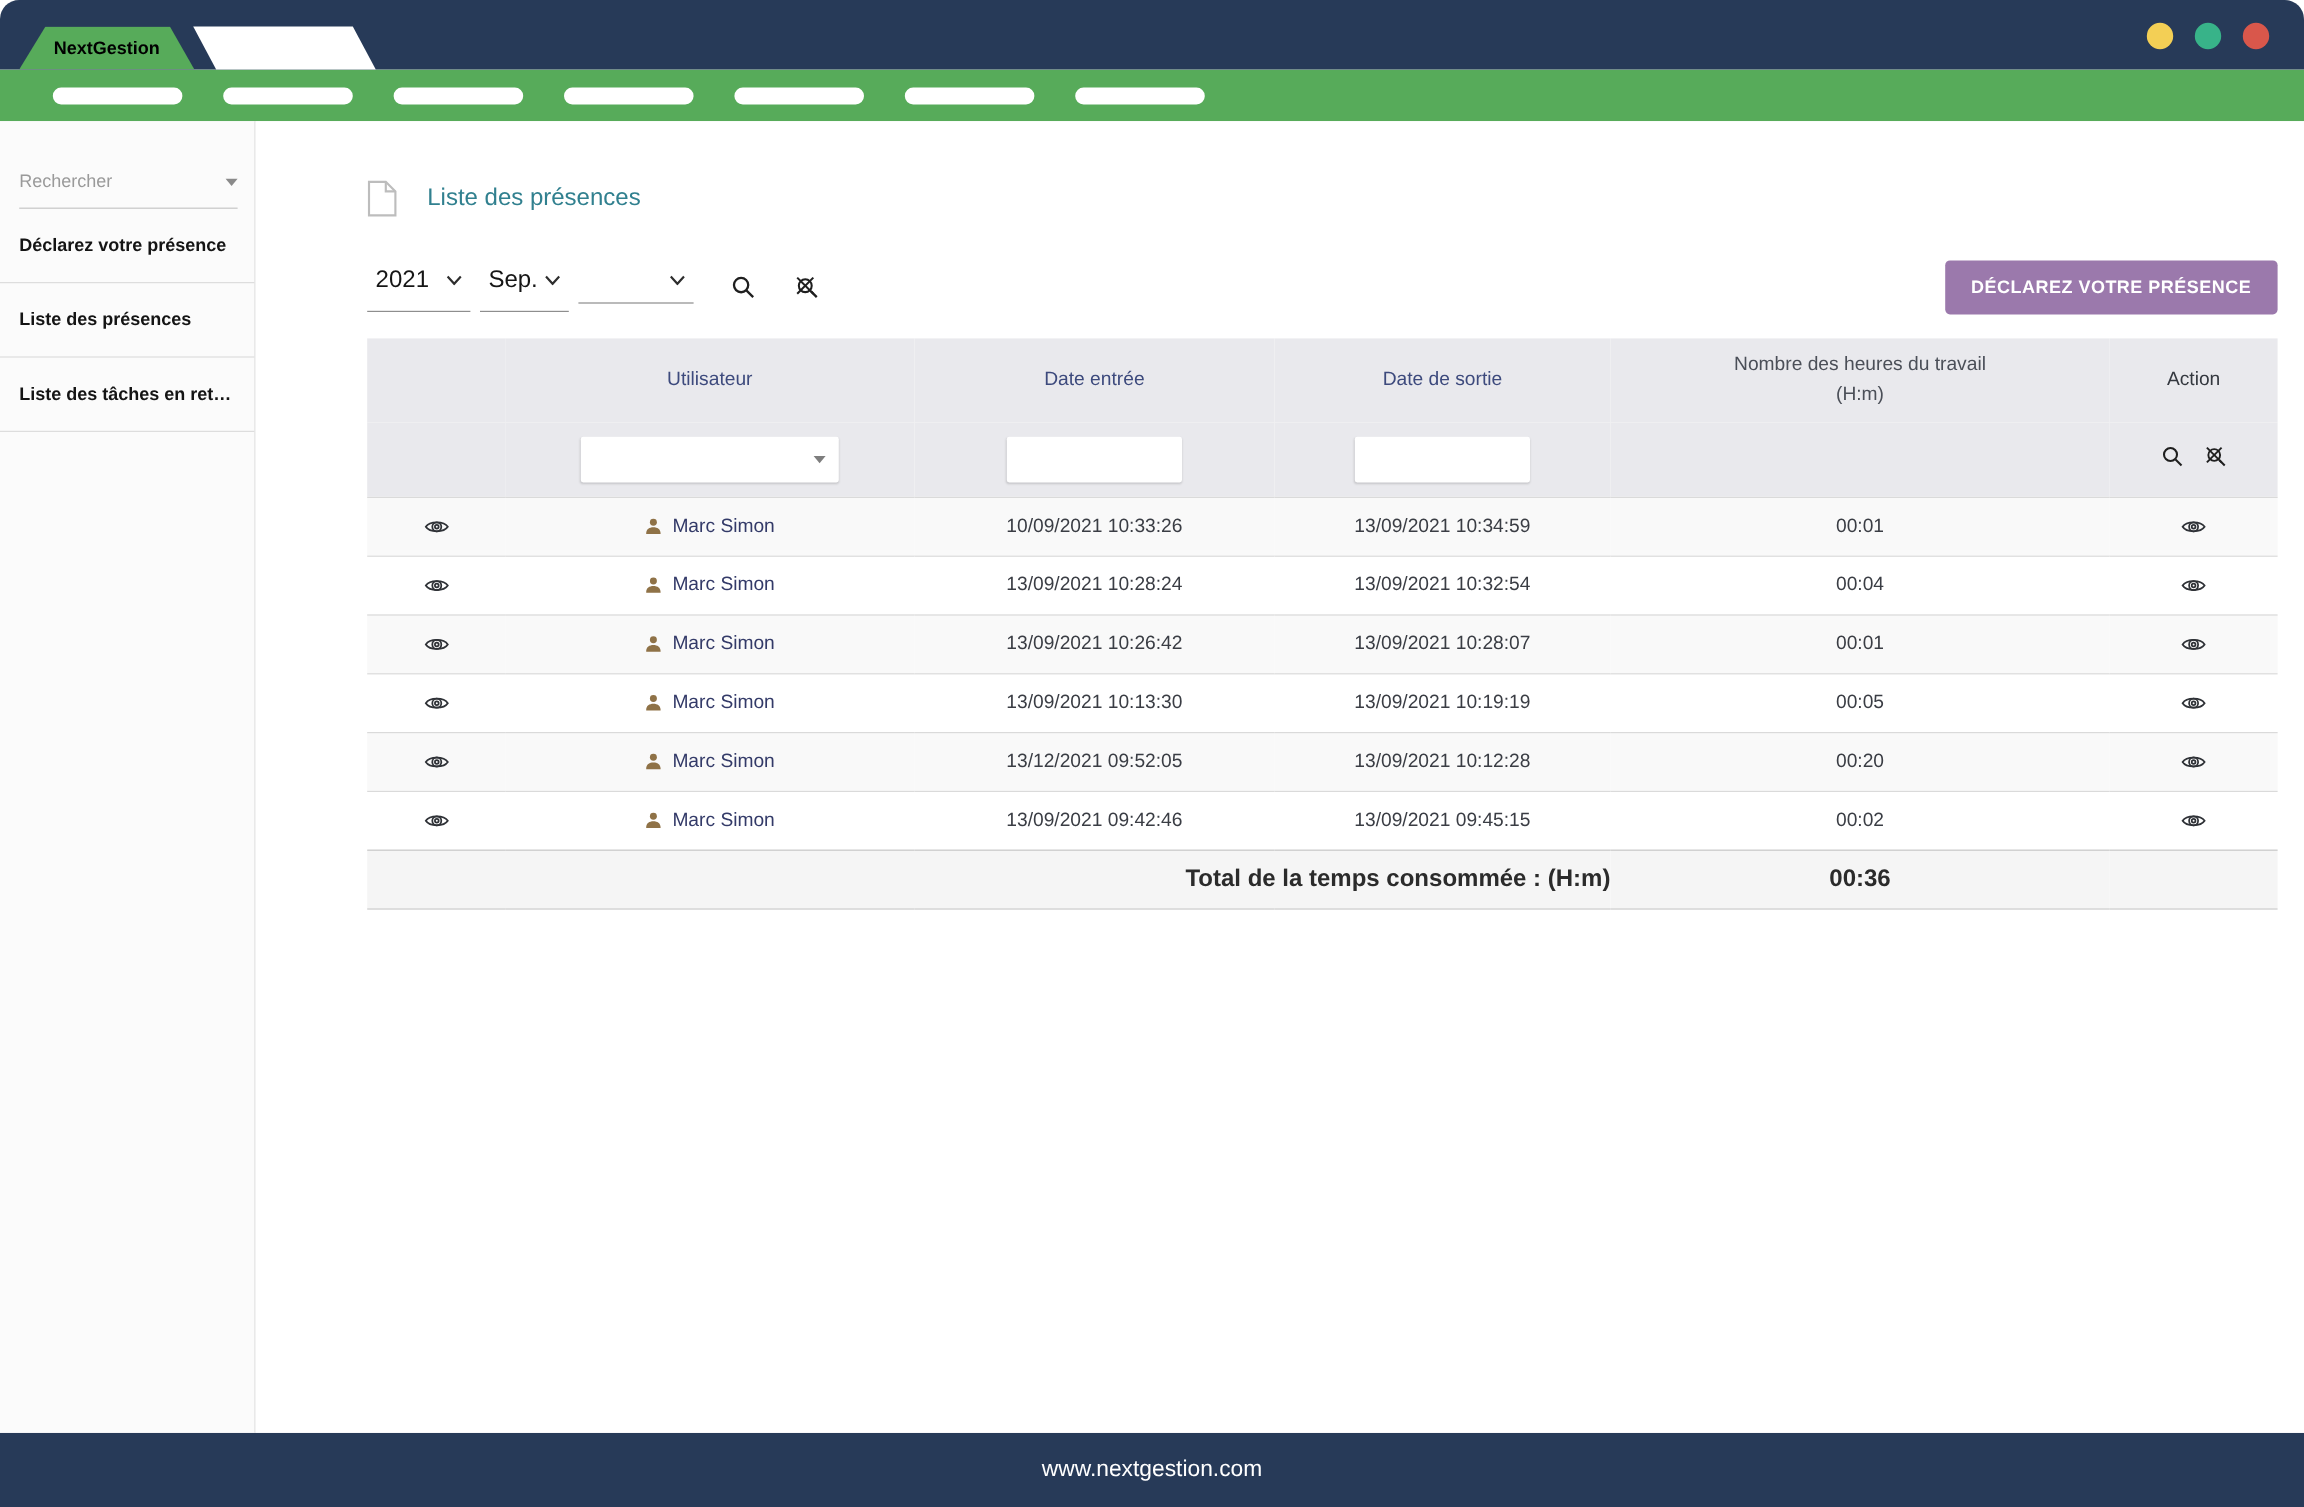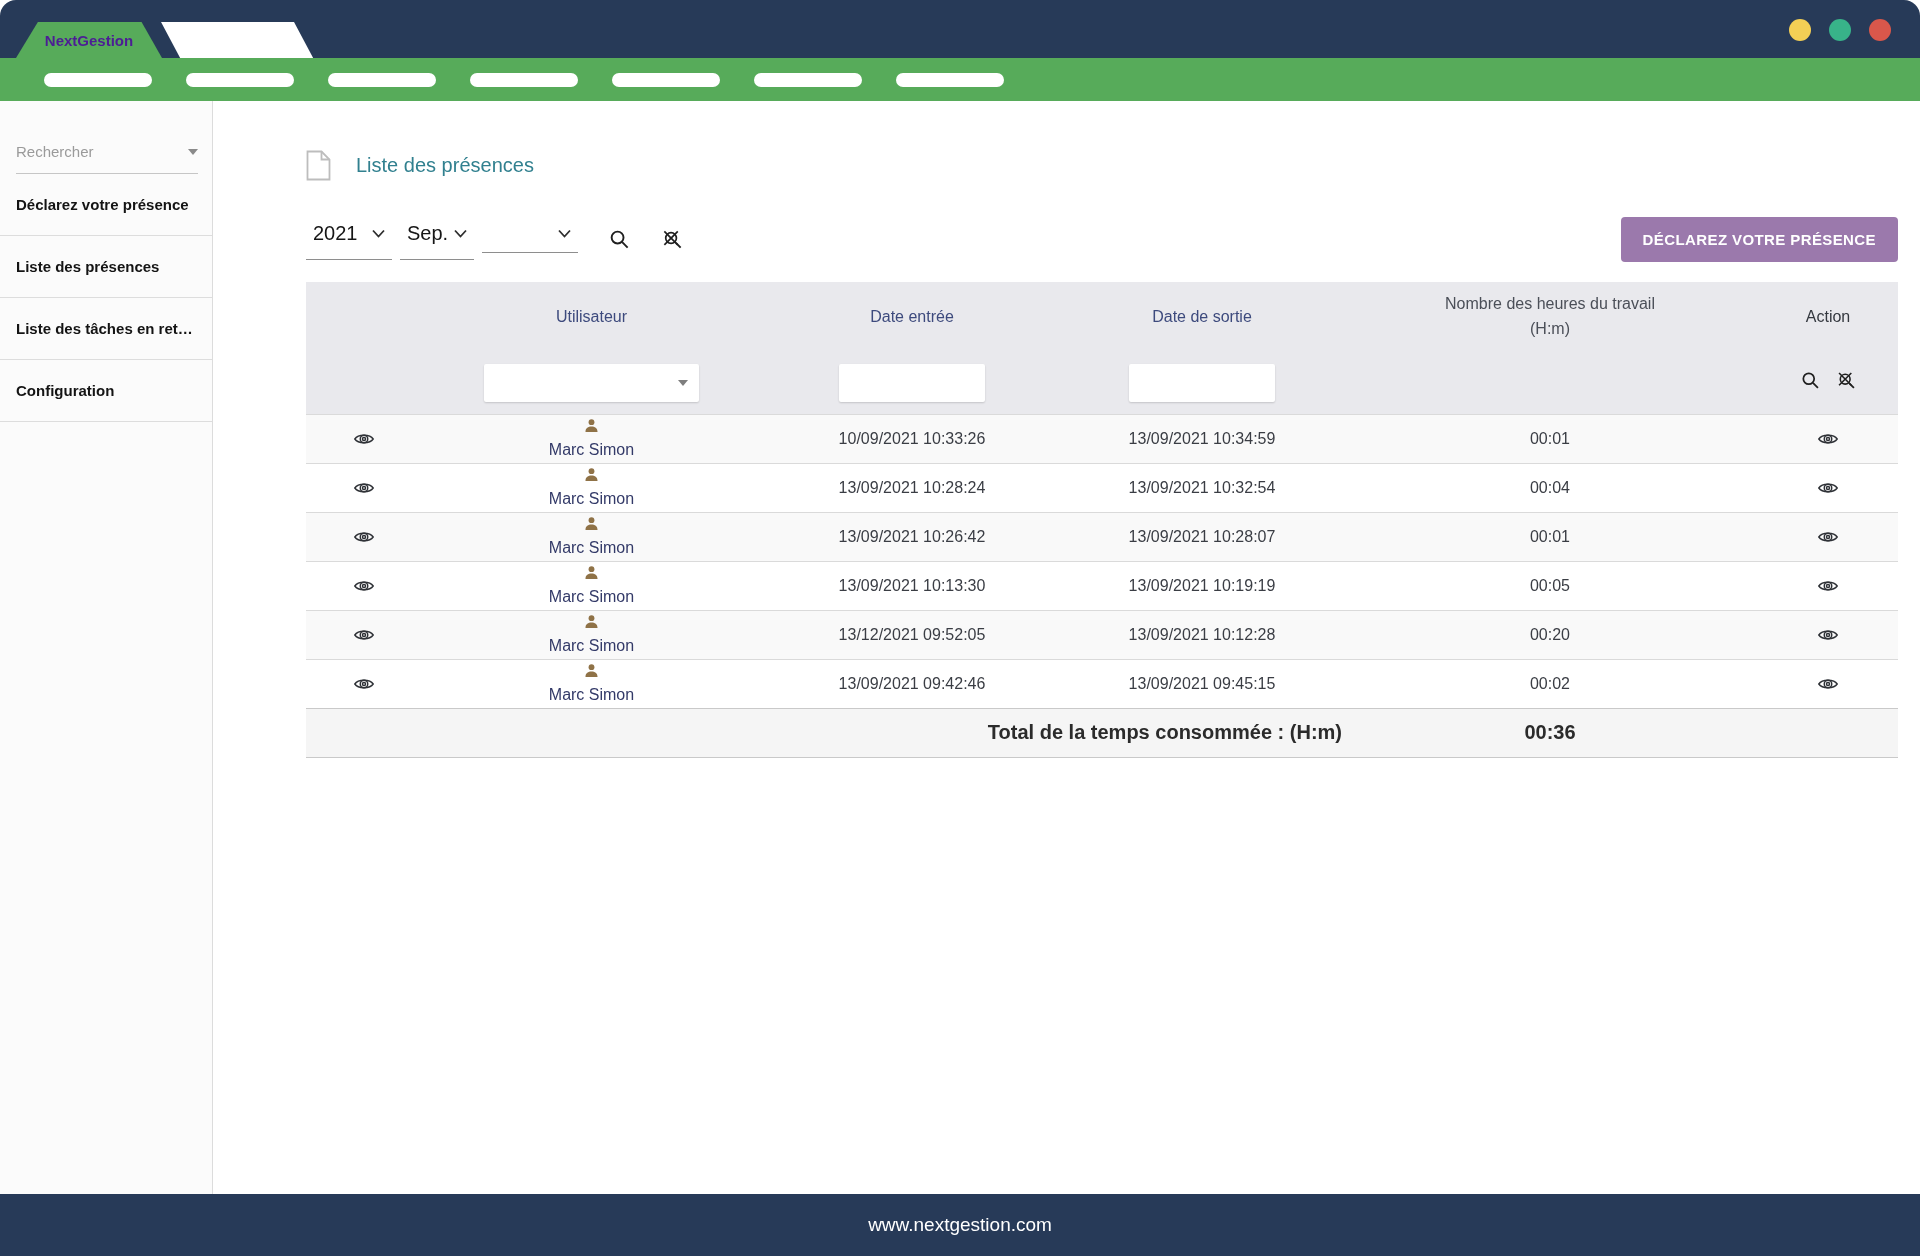--- a/index.html
+++ b/index.html
@@ -9,21 +9,21 @@
   }
   *{margin:0;padding:0;box-sizing:border-box;}
   html,body{background:#fff;}
   body{font-family:"Liberation Sans","DejaVu Sans",sans-serif;}
   .screen{width:1920px;height:1256px;position:relative;background:#fff;overflow:hidden;}
 
   
   .topbar{position:relative;height:58px;background:var(--navy);border-radius:16px 16px 0 0;}
   .brand-tab{position:absolute;left:16px;top:22px;width:146px;height:36px;background:var(--green);
     clip-path:polygon(15% 0,86% 0,100% 100%,0% 100%);
-    display:flex;align-items:center;justify-content:center;color:#4c1d95;font-size:15px;font-weight:bold;}
+    display:flex;align-items:center;justify-content:center;color:#000000;font-size:15px;font-weight:bold;}
   .white-slab{position:absolute;left:161px;top:22px;width:133px;height:36px;background:#fff;
     transform:skewX(28deg);transform-origin:0 0;}
   .dots{position:absolute;right:29px;top:19px;display:flex;gap:18px;}
   .dot{width:22px;height:22px;border-radius:50%;}
 
   
   .greenbar{height:43px;background:var(--green);display:flex;align-items:center;padding-left:44px;gap:34px;}
   .pill{width:108px;height:14px;border-radius:7px;background:#fff;flex:none;}
 
   
@@ -69,21 +69,21 @@
   .cell-select .caret{border-top-color:#7e7e7e;}
   .cell-input{width:146px;height:38px;border:none;border-radius:2px;background:#fff;
     box-shadow:0 1px 2px rgba(0,0,0,.16);font:inherit;padding:0 8px;}
   .filter-icons{display:inline-flex;gap:15px;align-items:center;color:#1f1f1f;}
   .filter-icons svg{width:21px;height:21px;cursor:pointer;}
 
   tbody tr{height:49px;border-top:1px solid #dadada;background:#fff;}
   tbody tr:nth-child(odd){background:var(--row-alt);}
   tbody td{text-align:center;vertical-align:middle;font-size:16px;color:var(--ink);}
   .eye{width:22px;height:22px;color:#2f3237;cursor:pointer;display:inline-block;vertical-align:middle;}
-  .user-cell{display:flex;align-items:center;justify-content:center;gap:8px;flex-direction:column;}
+  .user-cell{display:flex;align-items:center;justify-content:center;gap:8px;}
   .person-icon{width:15px;height:15px;color:var(--person);flex:none;}
   .user-name{color:var(--name-ink);}
 
   tfoot tr{height:49px;background:#f5f5f5;border-top:1px solid #c9c9c9;border-bottom:1px solid #c9c9c9;}
   tfoot td{vertical-align:middle;font-size:20px;font-weight:bold;color:#2b2b2b;}
   .total-label-cell{text-align:right;}
   .total-value-cell{text-align:center;}
 
   
   .footer{height:62px;background:var(--navy);display:flex;align-items:center;justify-content:center;
@@ -154,23 +154,20 @@
       </div>
       <div class="menu">
         <div class="menu-item">
           <span>Déclarez votre présence</span>
         </div>
         <div class="menu-item">
           <span>Liste des présences</span>
         </div>
         <div class="menu-item">
           <span>Liste des tâches en ret…</span>
-        </div>
-        <div class="menu-item">
-          <span>Configuration</span>
         </div>
       </div>
     </div>
 
     <div class="content">
 
       <div class="title-row">
         <svg class="doc-icon">
             <use href="#i-doc"></use>
           </svg>

